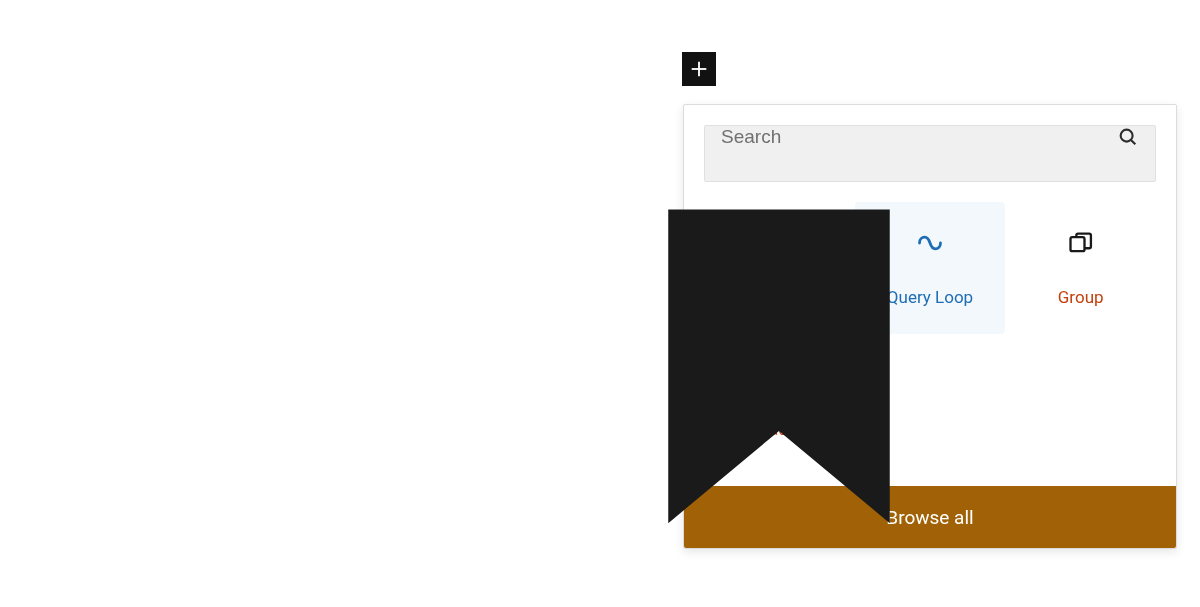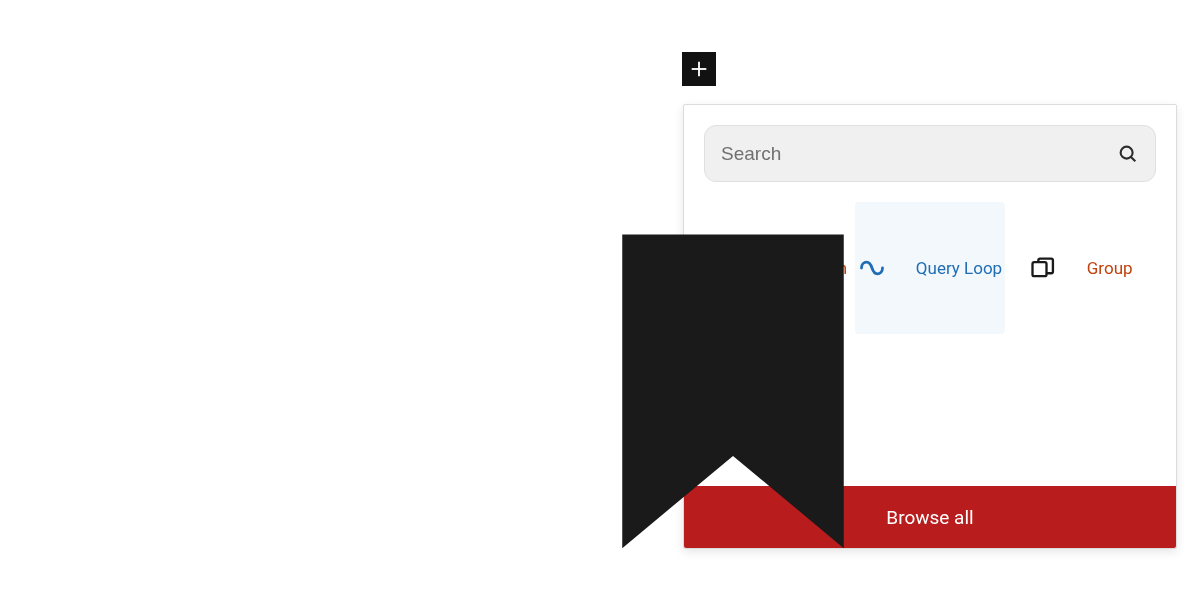--- a/index.html
+++ b/index.html
@@ -36,24 +36,24 @@
       background: #ffffff;
       border: 1px solid #dcdcde;
       border-radius: 2px;
       box-shadow: 0 3px 10px rgba(0,0,0,0.1);
     }
     .search-wrap {
       padding: 20px 20px 10px 20px;
     }
     .search-box {
       display: flex;
-      align-items: center;
+      align-items: flex-start;
       background: #f0f0f0;
       border: 1px solid #e0e0e0;
-      border-radius: 12px;
+      border-radius: 2px;
       height: 57px;
       padding: 0 16px;
     }
     .search-input {
       flex: 1;
       border: none;
       background: transparent;
       font-size: 19px;
       color: #555;
       outline: none;
@@ -68,21 +68,21 @@
     }
     .block-grid {
       display: grid;
       grid-template-columns: repeat(3, 1fr);
       padding: 10px 20px 20px 20px;
       gap: 0;
     }
     .block-item {
       height: 132px;
       display: flex;
-      flex-direction: row;
+      flex-direction: column;
       align-items: center;
       justify-content: center;
       gap: 30px;
       cursor: pointer;
       border-radius: 4px;
     }
     .block-item.active {
       background: #f2f8fc;
     }
     .block-item.active .block-icon {
@@ -102,21 +102,21 @@
     .block-icon svg {
       width: 100%;
       height: 100%;
     }
     .block-label {
       font-size: 17px;
       color: #c2410c;
       text-align: center;
     }
     .browse-all {
-      background: #b91c1c;
+      background: #a16207;
       color: #ffffff;
       height: 62px;
       display: flex;
       align-items: center;
       justify-content: center;
       font-size: 19px;
       cursor: pointer;
       border-bottom-left-radius: 2px;
       border-bottom-right-radius: 2px;
     }

